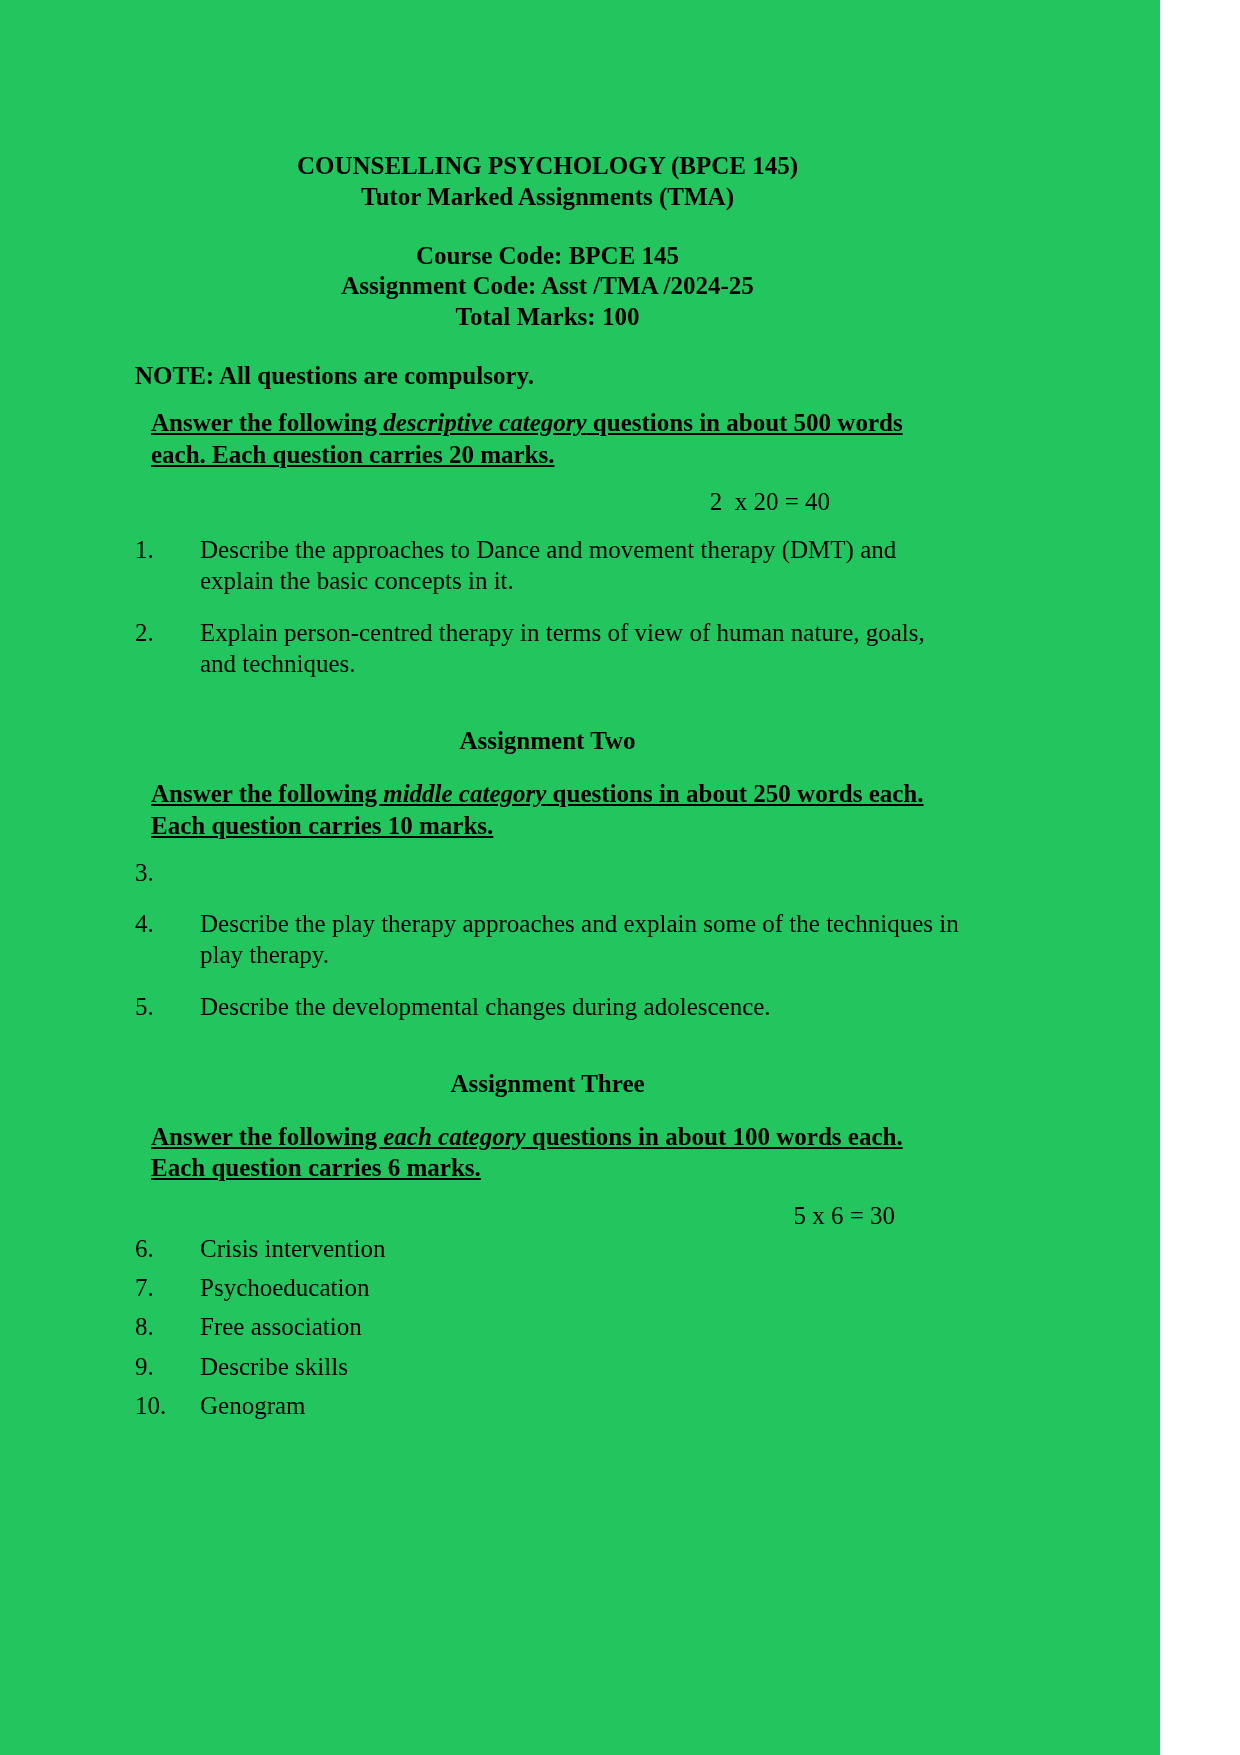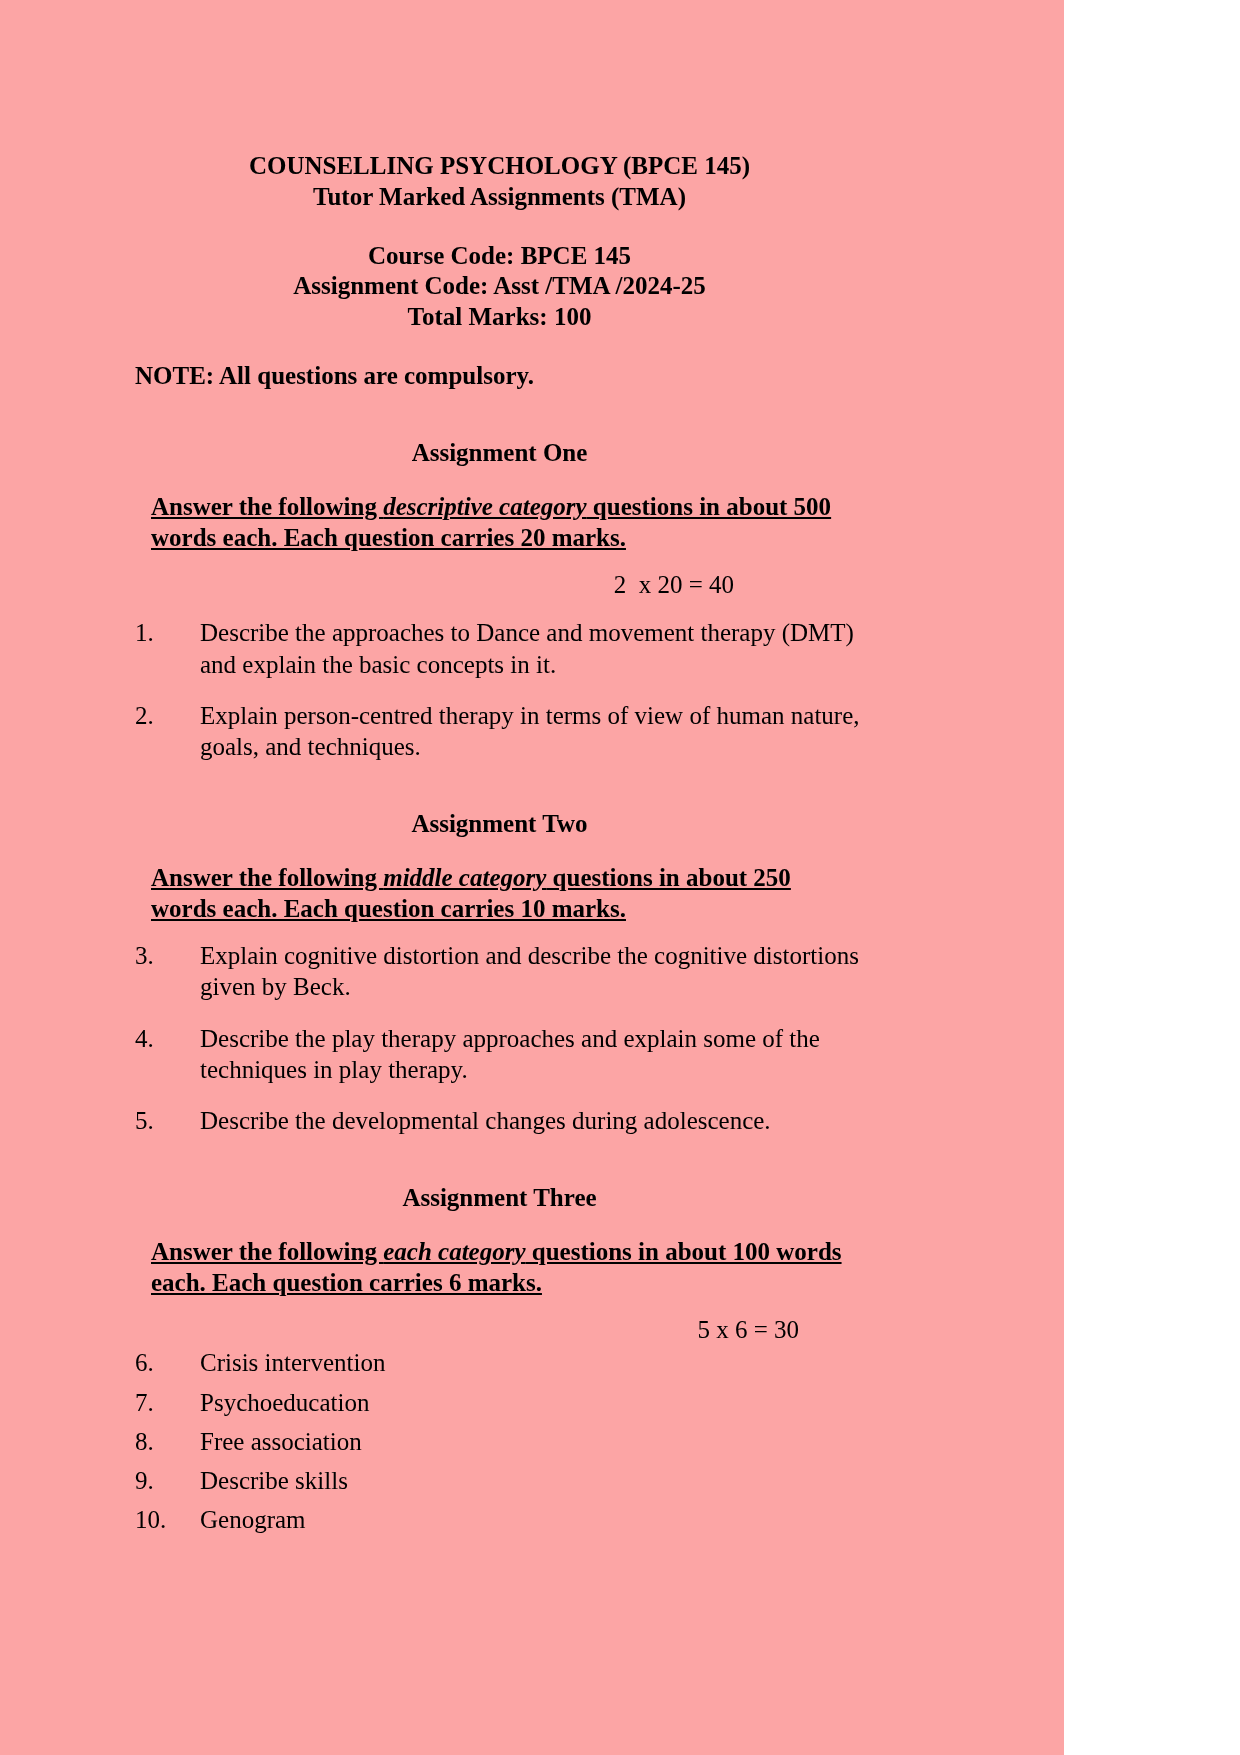--- a/index.html
+++ b/index.html
@@ -1,20 +1,20 @@
 <!DOCTYPE html>
 <html><head>
 <meta charset="utf-8">
 <style>
   * { box-sizing: border-box; }
   html, body { margin: 0; padding: 0; background: #ffffff; }
   .page {
-    width: 1064px;
+    width: 1160px;
     height: 1755px;
-    background: #fca5a5;
+    background: #22c55e;
     color: #000000;
     font-family: "Liberation Serif", "DejaVu Serif", serif;
     font-size: 25px;
     line-height: 1.25;
     padding: 150px 200px 0 135px;
     overflow: hidden;
   }
   .doc-title, .doc-subtitle {
     text-align: center;
     font-weight: bold;
@@ -72,39 +72,37 @@
 
   <div class="meta-block">
     <div>Course Code: BPCE 145</div>
     <div>Assignment Code: Asst /TMA /2024-25</div>
     <div>Total Marks: 100</div>
   </div>
 
   <div class="note">NOTE: All questions are compulsory.</div>
 
   <div class="section sec1">
-    <div class="assignment-heading">Assignment One</div>
     <p class="instruction"><span>Answer the following </span><em>descriptive category</em><span> questions in about 500 words each. Each question carries 20 marks.</span></p>
     <div class="marks">2  x 20 = 40</div>
     <div class="question">
       <span class="qnum">1.</span>
       <span class="qtext">Describe the approaches to Dance and movement therapy (DMT) and explain the basic concepts in it.</span>
     </div>
     <div class="question">
       <span class="qnum">2.</span>
       <span class="qtext">Explain person-centred therapy in terms of view of human nature, goals, and techniques.</span>
     </div>
   </div>
 
   <div class="section sec2">
     <div class="assignment-heading">Assignment Two</div>
     <p class="instruction"><span>Answer the following </span><em>middle category</em><span> questions in about 250 words each. Each question carries 10 marks.</span></p>
     <div class="question">
       <span class="qnum">3.</span>
-      <span class="qtext">Explain cognitive distortion and describe the cognitive distortions given by Beck.</span>
     </div>
     <div class="question">
       <span class="qnum">4.</span>
       <span class="qtext">Describe the play therapy approaches and explain some of the techniques in play therapy.</span>
     </div>
     <div class="question">
       <span class="qnum">5.</span>
       <span class="qtext">Describe the developmental changes during adolescence.</span>
     </div>
   </div>

